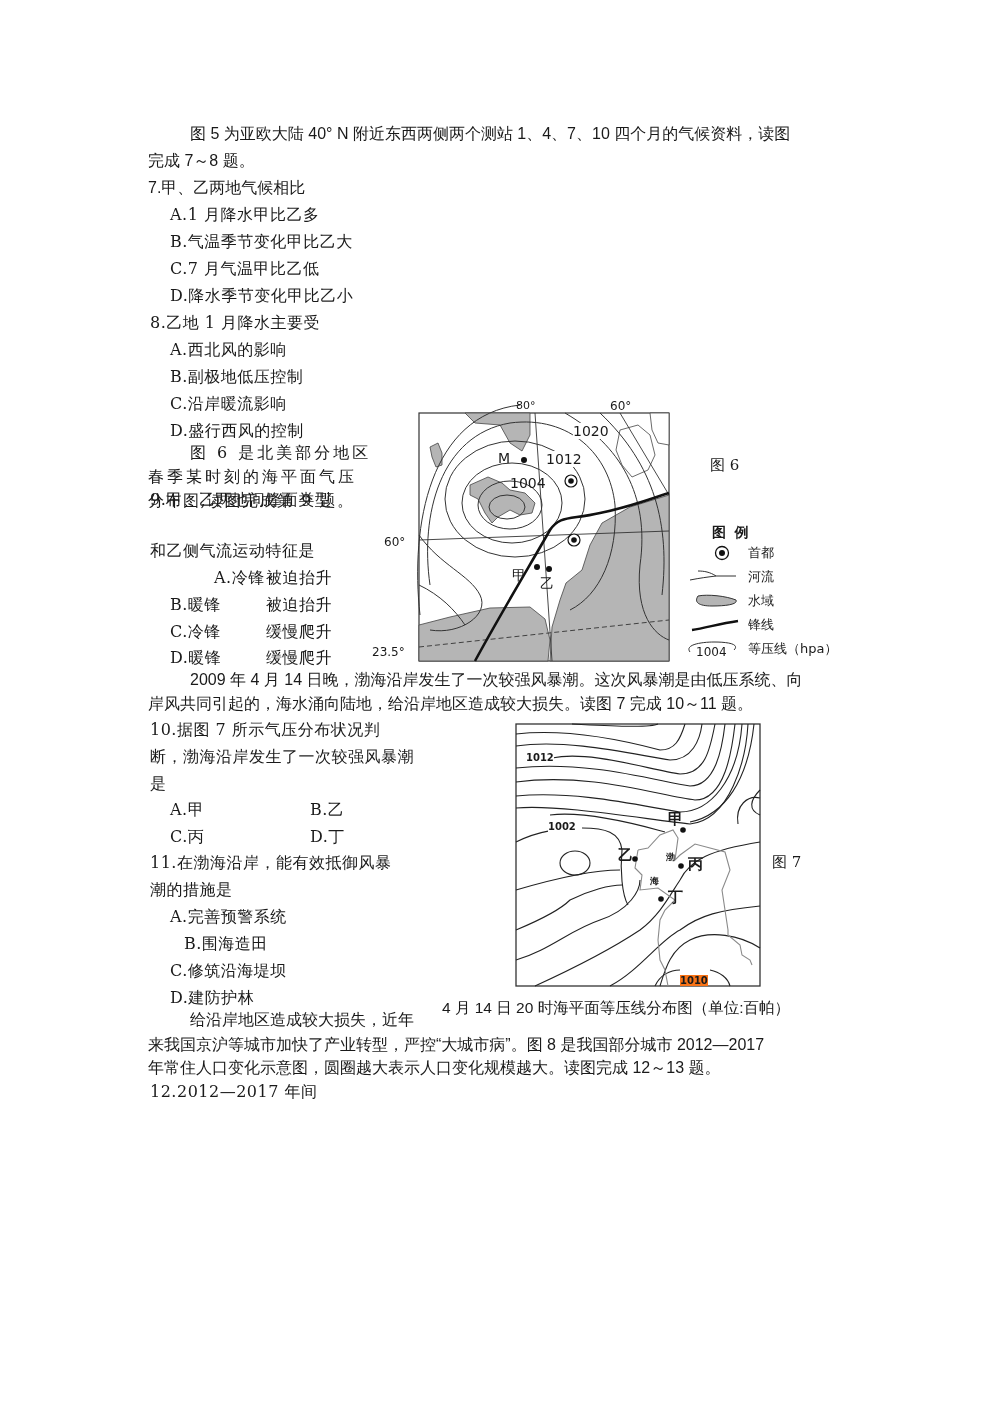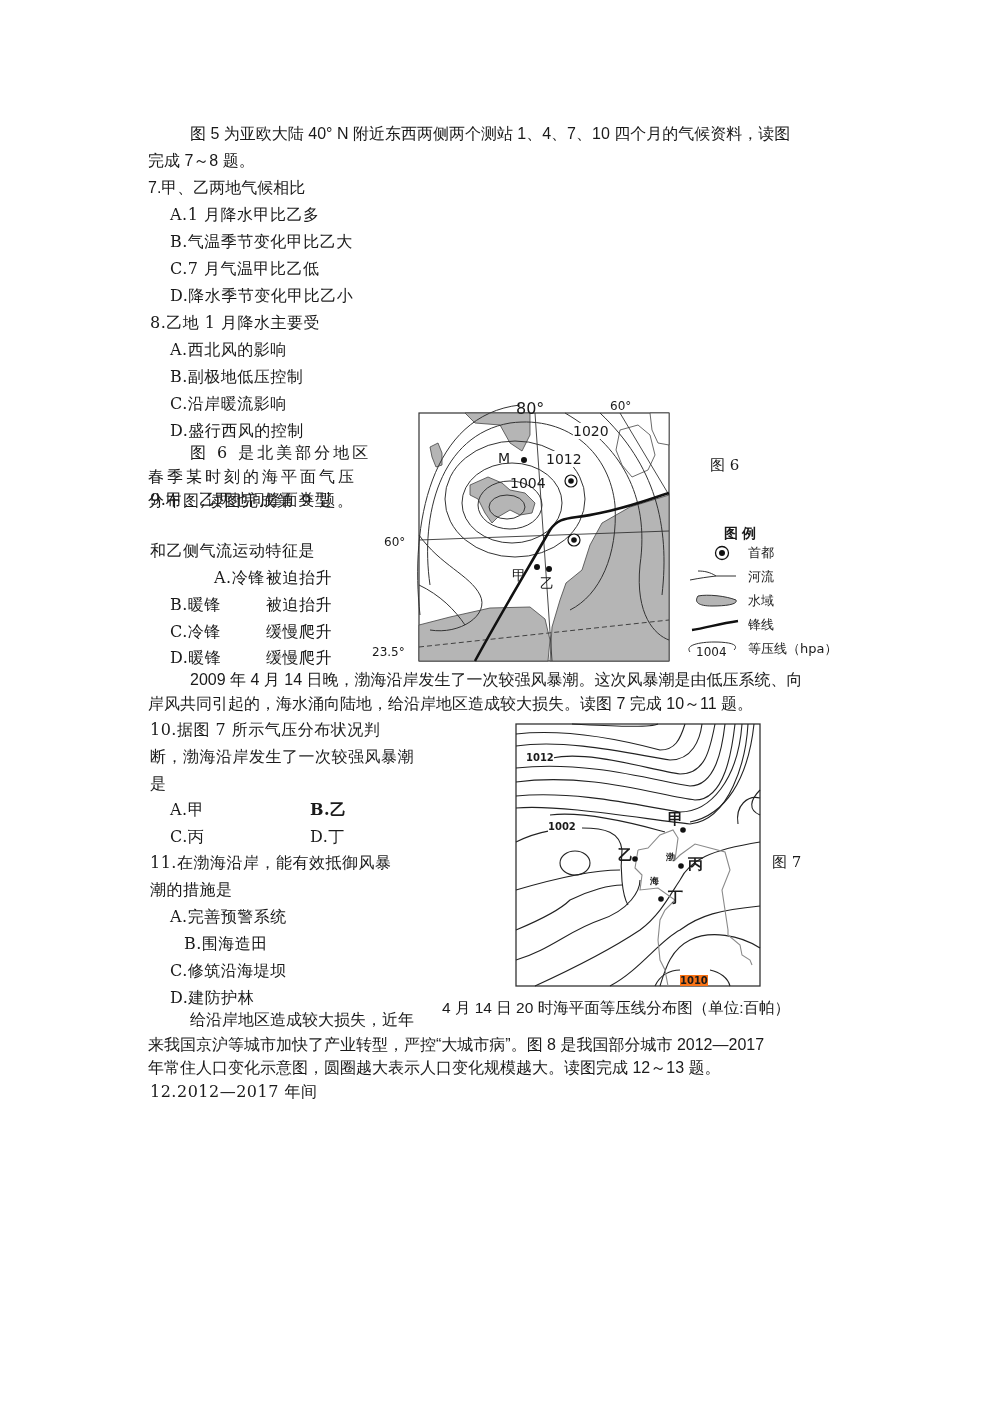--- a/index.html
+++ b/index.html
@@ -87,34 +87,34 @@
     <path d="M105,266 C130,220 160,170 180,135 C190,120 200,125 230,118 C260,112 280,104 299,98" fill="none" stroke="#111" stroke-width="2.6"></path>
 
     <circle cx="154" cy="65" r="3" fill="#111"></circle>
     <circle cx="201" cy="86" r="6" fill="#fff" stroke="#111" stroke-width="1.2"></circle>
     <circle cx="201" cy="86" r="2.8" fill="#111"></circle>
     <circle cx="204" cy="145" r="6" fill="#fff" stroke="#111" stroke-width="1.2"></circle>
     <circle cx="204" cy="145" r="2.8" fill="#111"></circle>
     <circle cx="167" cy="172" r="3" fill="#111"></circle>
     <circle cx="179" cy="174" r="3" fill="#111"></circle>
   </svg>
-  <div class="maplabel" style="position:absolute;left:146px;top:4px;font-size:16px;">80°</div>
+  <div class="maplabel" style="position:absolute;left:146px;top:4px;font-size:11px;">80°</div>
   <div class="maplabel" style="position:absolute;left:240px;top:4px;font-size:12px;">60°</div>
   <div class="maplabel" style="position:absolute;left:14px;top:140px;font-size:12px;">60°</div>
   <div class="maplabel" style="position:absolute;left:2px;top:250px;font-size:12px;text-align:center;">23.5°</div>
   <div class="maplabel" style="position:absolute;left:203px;top:28px;font-size:14px;background:#fff;">1020</div>
   <div class="maplabel" style="position:absolute;left:176px;top:56px;font-size:14px;background:#fff;">1012</div>
   <div class="maplabel" style="position:absolute;left:140px;top:80px;font-size:14px;">1004</div>
   <div class="maplabel" style="position:absolute;left:128px;top:55px;font-size:14px;">M</div>
   <div class="maplabel" style="position:absolute;left:142px;top:172px;font-size:14px;">甲</div>
   <div class="maplabel" style="position:absolute;left:170px;top:180px;font-size:14px;">乙</div>
 </div>
 
 <div class="t" style="left:710px;top:455px;font-size:15px;">图 6</div>
-<div class="t" style="left:712px;top:523px;font-size:14px;font-weight:bold;font-family:Liberation Sans, sans-serif;margin-left:12px;">图  例</div>
+<div class="t" style="left:712px;top:523px;font-size:14px;font-weight:bold;font-family:Liberation Mono, monospace;">图  例</div>
 
 <div class="legend-row" style="top:544px;">
   <svg width="40" height="18" style="position:absolute;left:14px;top:0;">
     <circle cx="20" cy="9" r="6.5" fill="#fff" stroke="#111" stroke-width="1.3"></circle>
       <circle cx="20" cy="9" r="3" fill="#111"></circle>
   </svg>
   <span class="legend-label">首都</span>
 </div>
 <div class="legend-row" style="top:568px;">
   <svg width="54" height="18" style="position:absolute;left:0;top:0;">
@@ -142,21 +142,21 @@
   <span class="legend-label">等压线（hpa）</span>
 </div>
 
 <div class="t sans" style="left:190px;top:670px;">2009 年 4 月 14 日晚，渤海沿岸发生了一次较强风暴潮。这次风暴潮是由低压系统、向</div>
 <div class="t sans" style="left:148px;top:694px;">岸风共同引起的，海水涌向陆地，给沿岸地区造成较大损失。读图 7 完成 10～11 题。</div>
 
 <div class="t opt" style="left:150px;top:720px;">10.据图 7 所示气压分布状况判</div>
 <div class="t opt" style="left:150px;top:747px;">断，渤海沿岸发生了一次较强风暴潮</div>
 <div class="t opt" style="left:150px;top:774px;">是</div>
 <div class="t opt" style="left:170px;top:800px;">A.甲</div>
-<div class="t opt" style="left:310px;top:800px;font-weight:bold;">B.乙</div>
+<div class="t opt" style="left:310px;top:800px;">B.乙</div>
 <div class="t opt" style="left:170px;top:827px;">C.丙</div>
 <div class="t opt" style="left:310px;top:827px;">D.丁</div>
 
 <div class="t opt" style="left:150px;top:853px;">11.在渤海沿岸，能有效抵御风暴</div>
 <div class="t opt" style="left:150px;top:880px;">潮的措施是</div>
 <div class="t opt" style="left:170px;top:907px;">A.完善预警系统</div>
 <div class="t opt" style="left:184px;top:934px;">B.围海造田</div>
 <div class="t opt" style="left:170px;top:961px;">C.修筑沿海堤坝</div>
 <div class="t opt" style="left:170px;top:988px;">D.建防护林</div>
 

